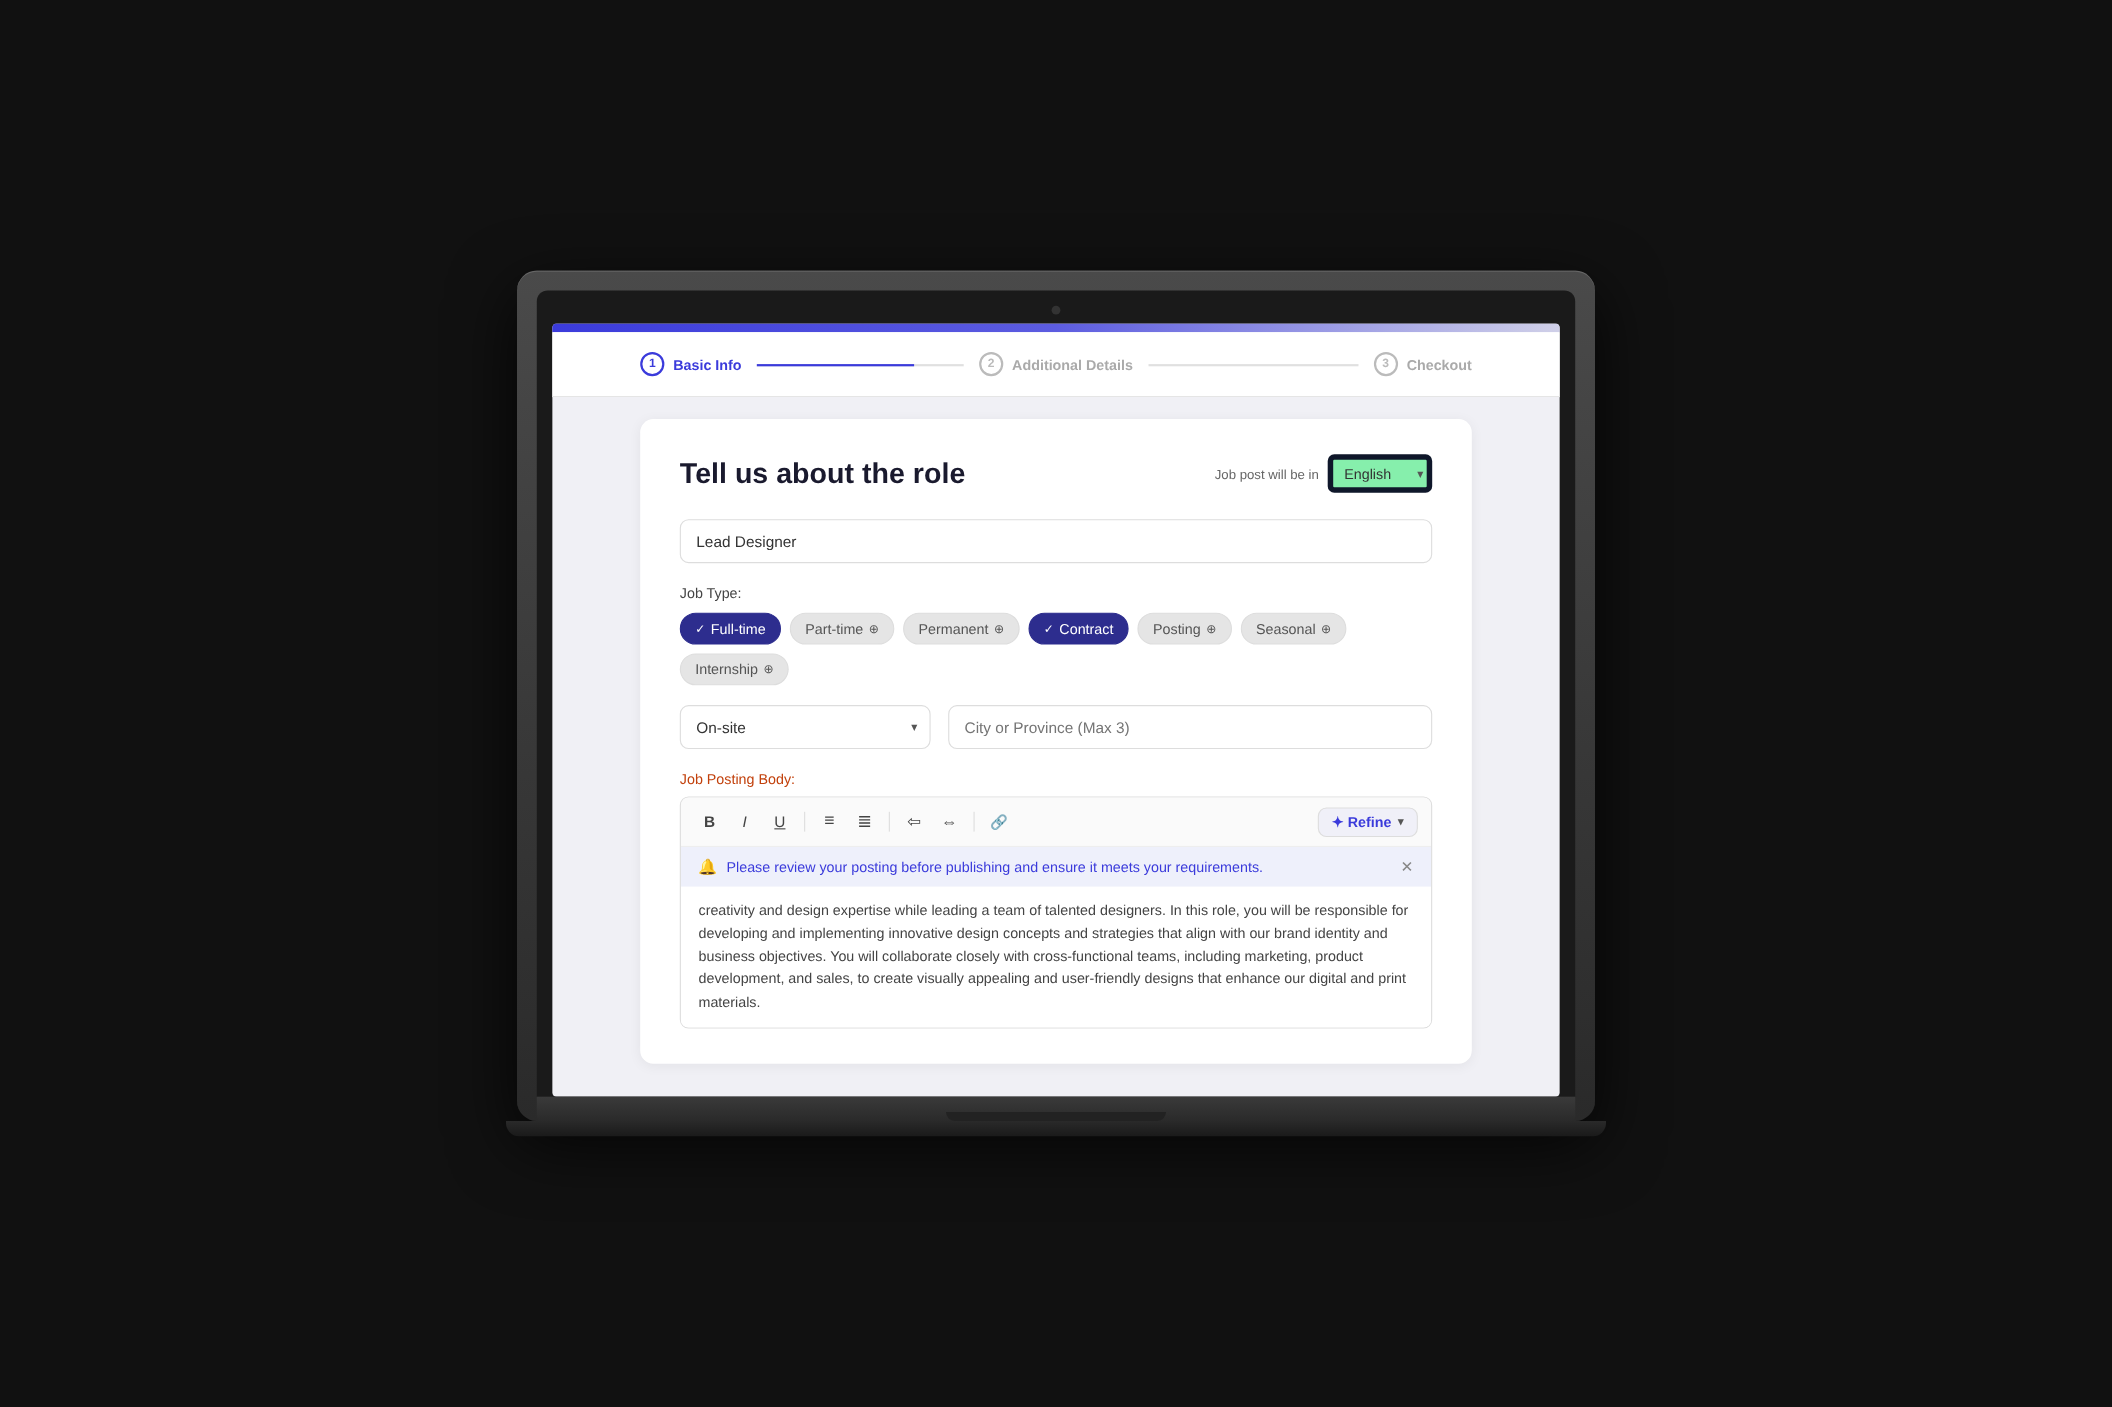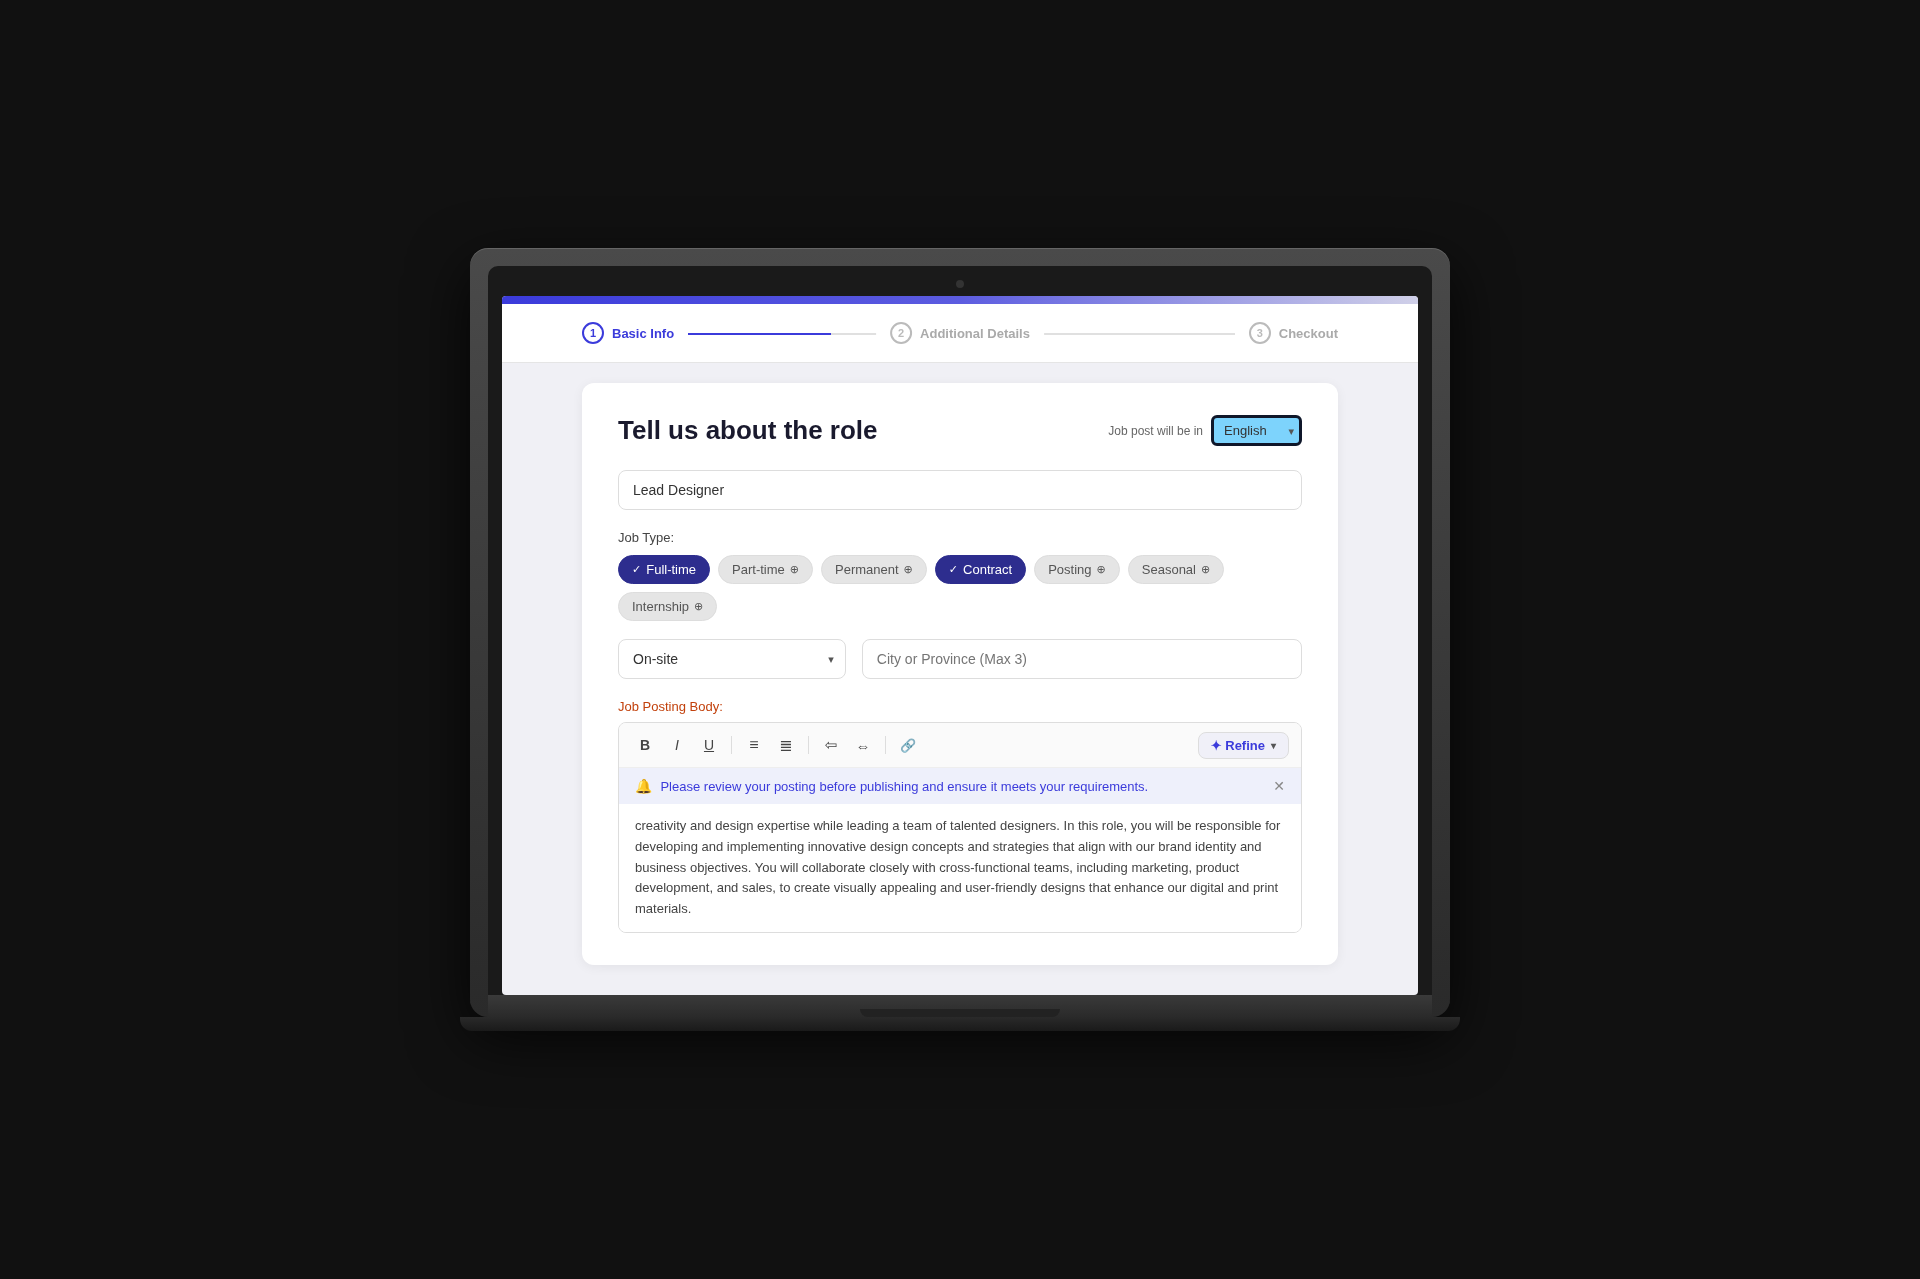--- a/index.html
+++ b/index.html
@@ -165,26 +165,26 @@
       align-items: center;
       gap: 8px;
     }
 
     .language-label {
       font-size: 12px;
       color: #666;
     }
 
     .language-select {
-      border: 3px solid #0f172a;
+      border: 5px solid #0f172a;
       border-radius: 6px;
       padding: 5px 28px 5px 10px;
       font-size: 13px;
       color: #333;
-      background: #7dd3fc;
+      background: #86efac;
       cursor: pointer;
       appearance: none;
       -webkit-appearance: none;
       position: relative;
     }
 
     .language-select-wrapper {
       position: relative;
       display: inline-block;
     }

